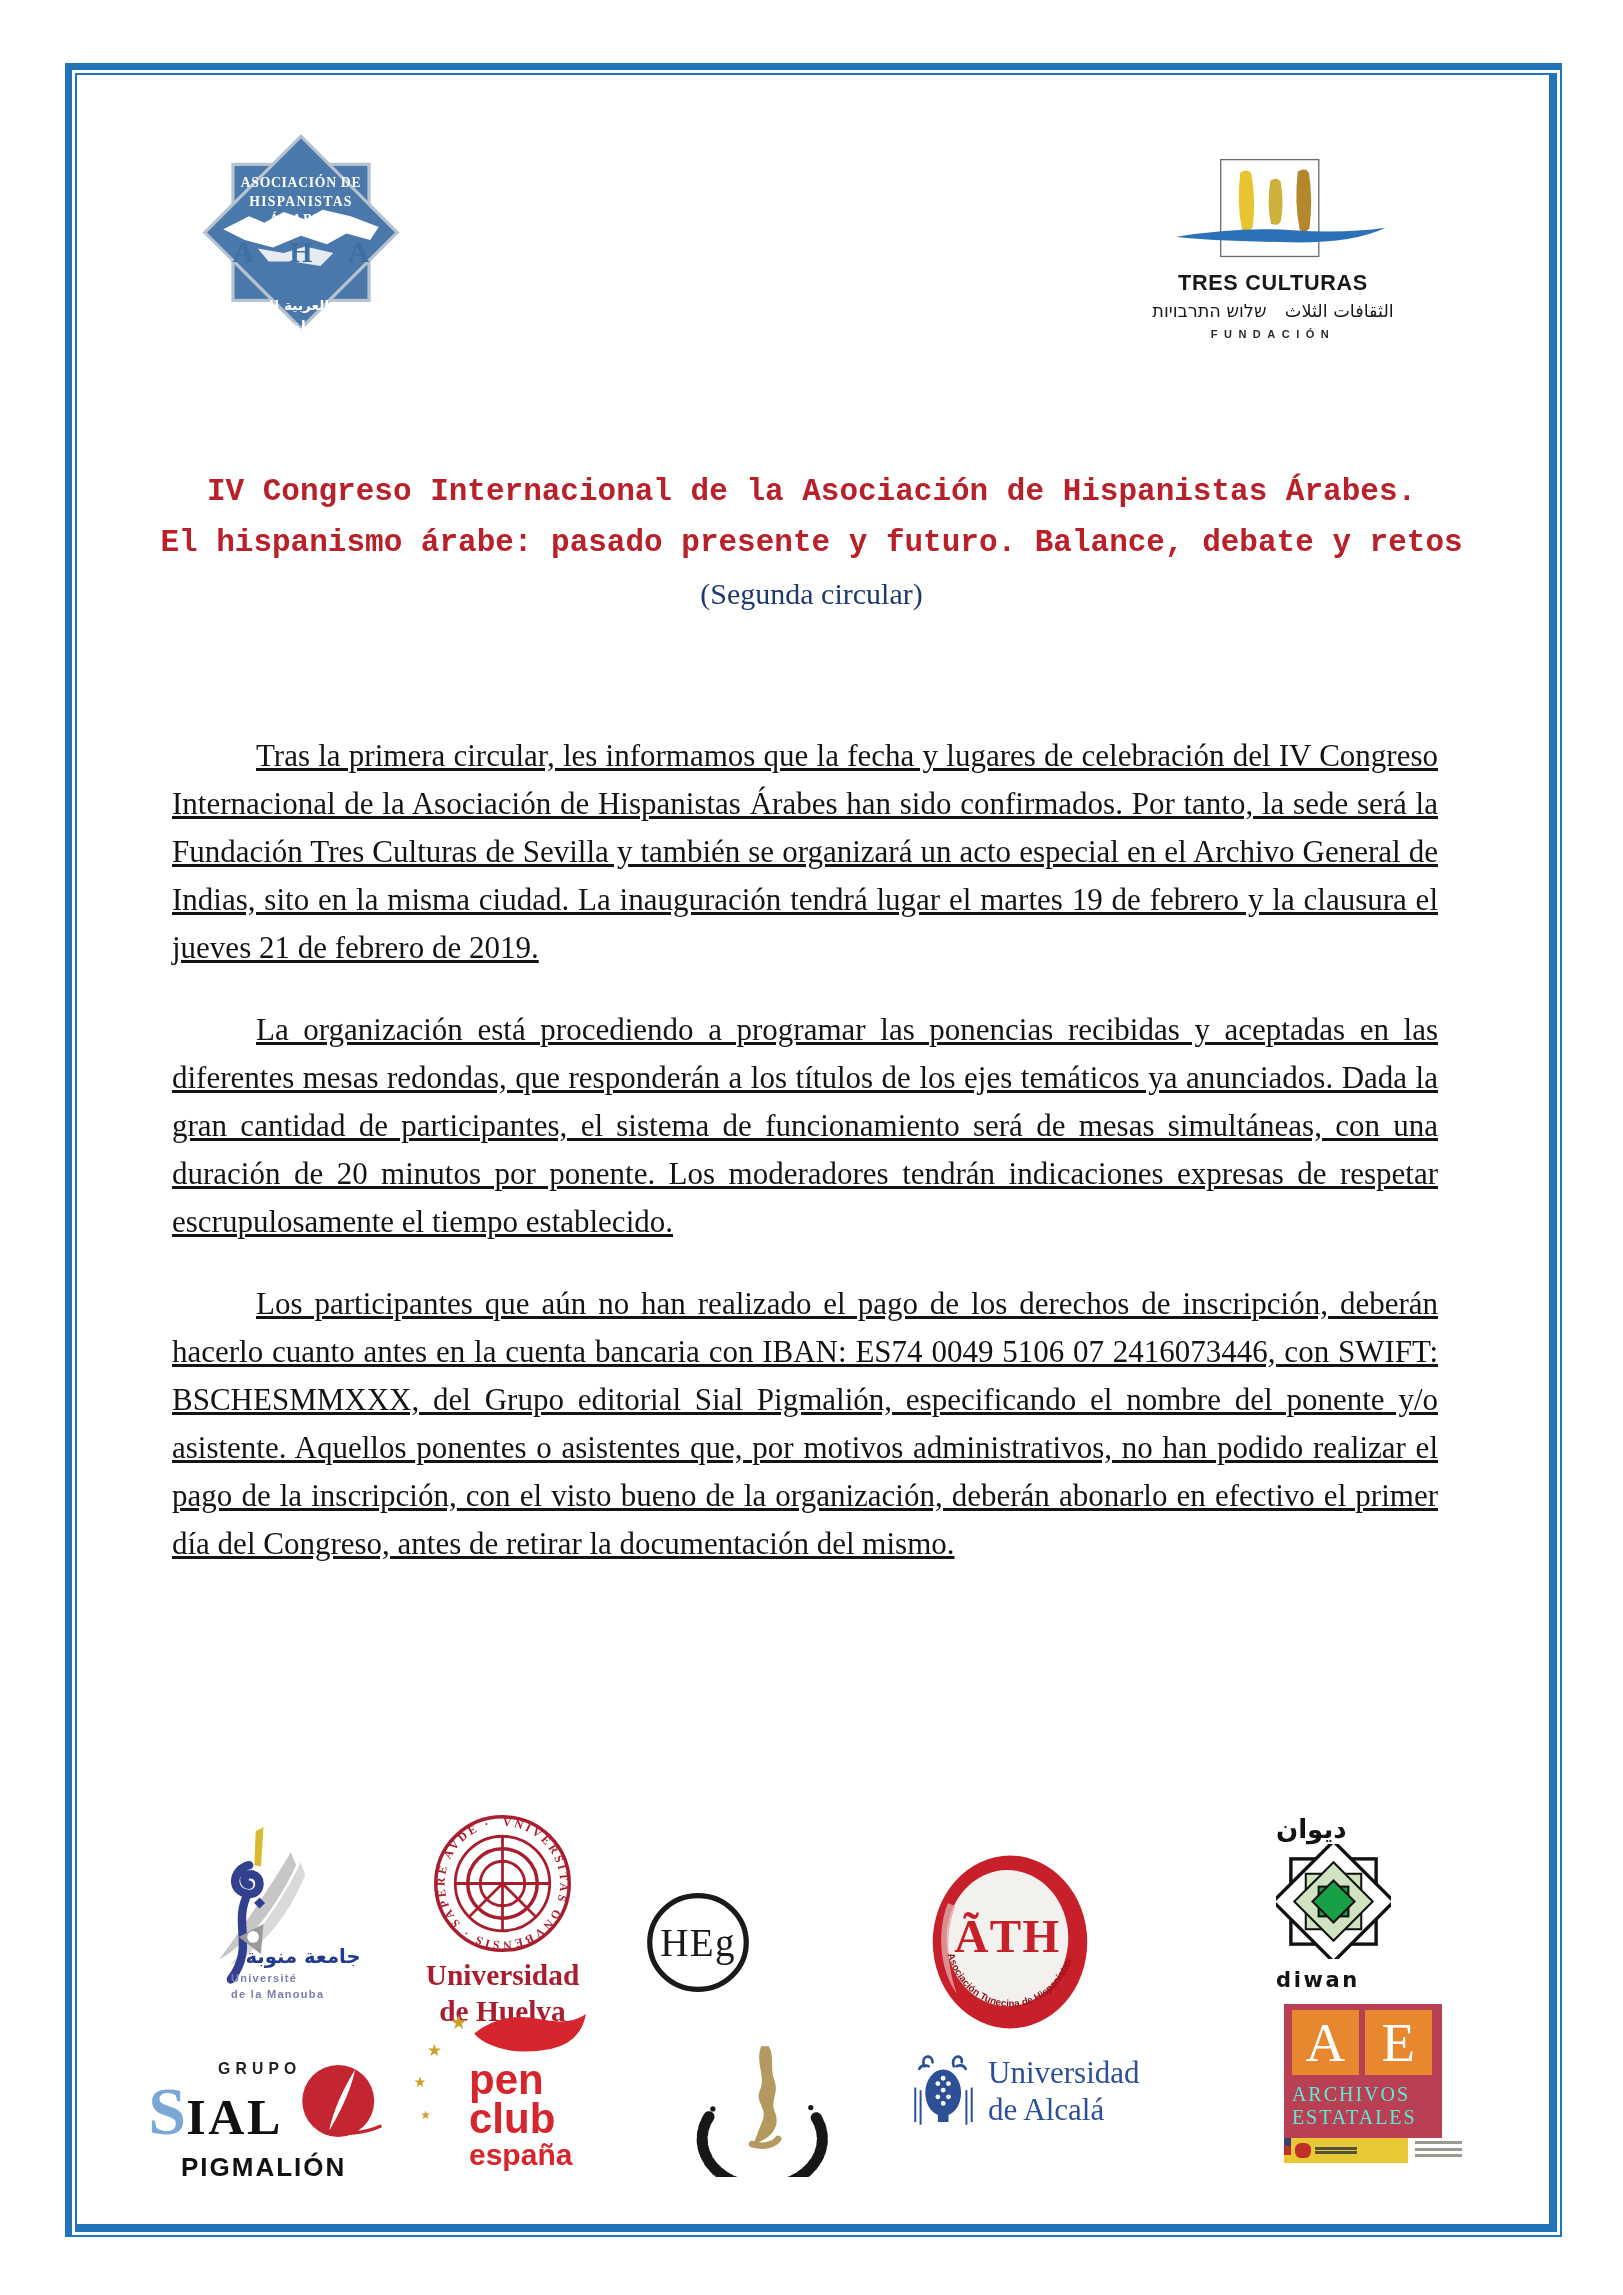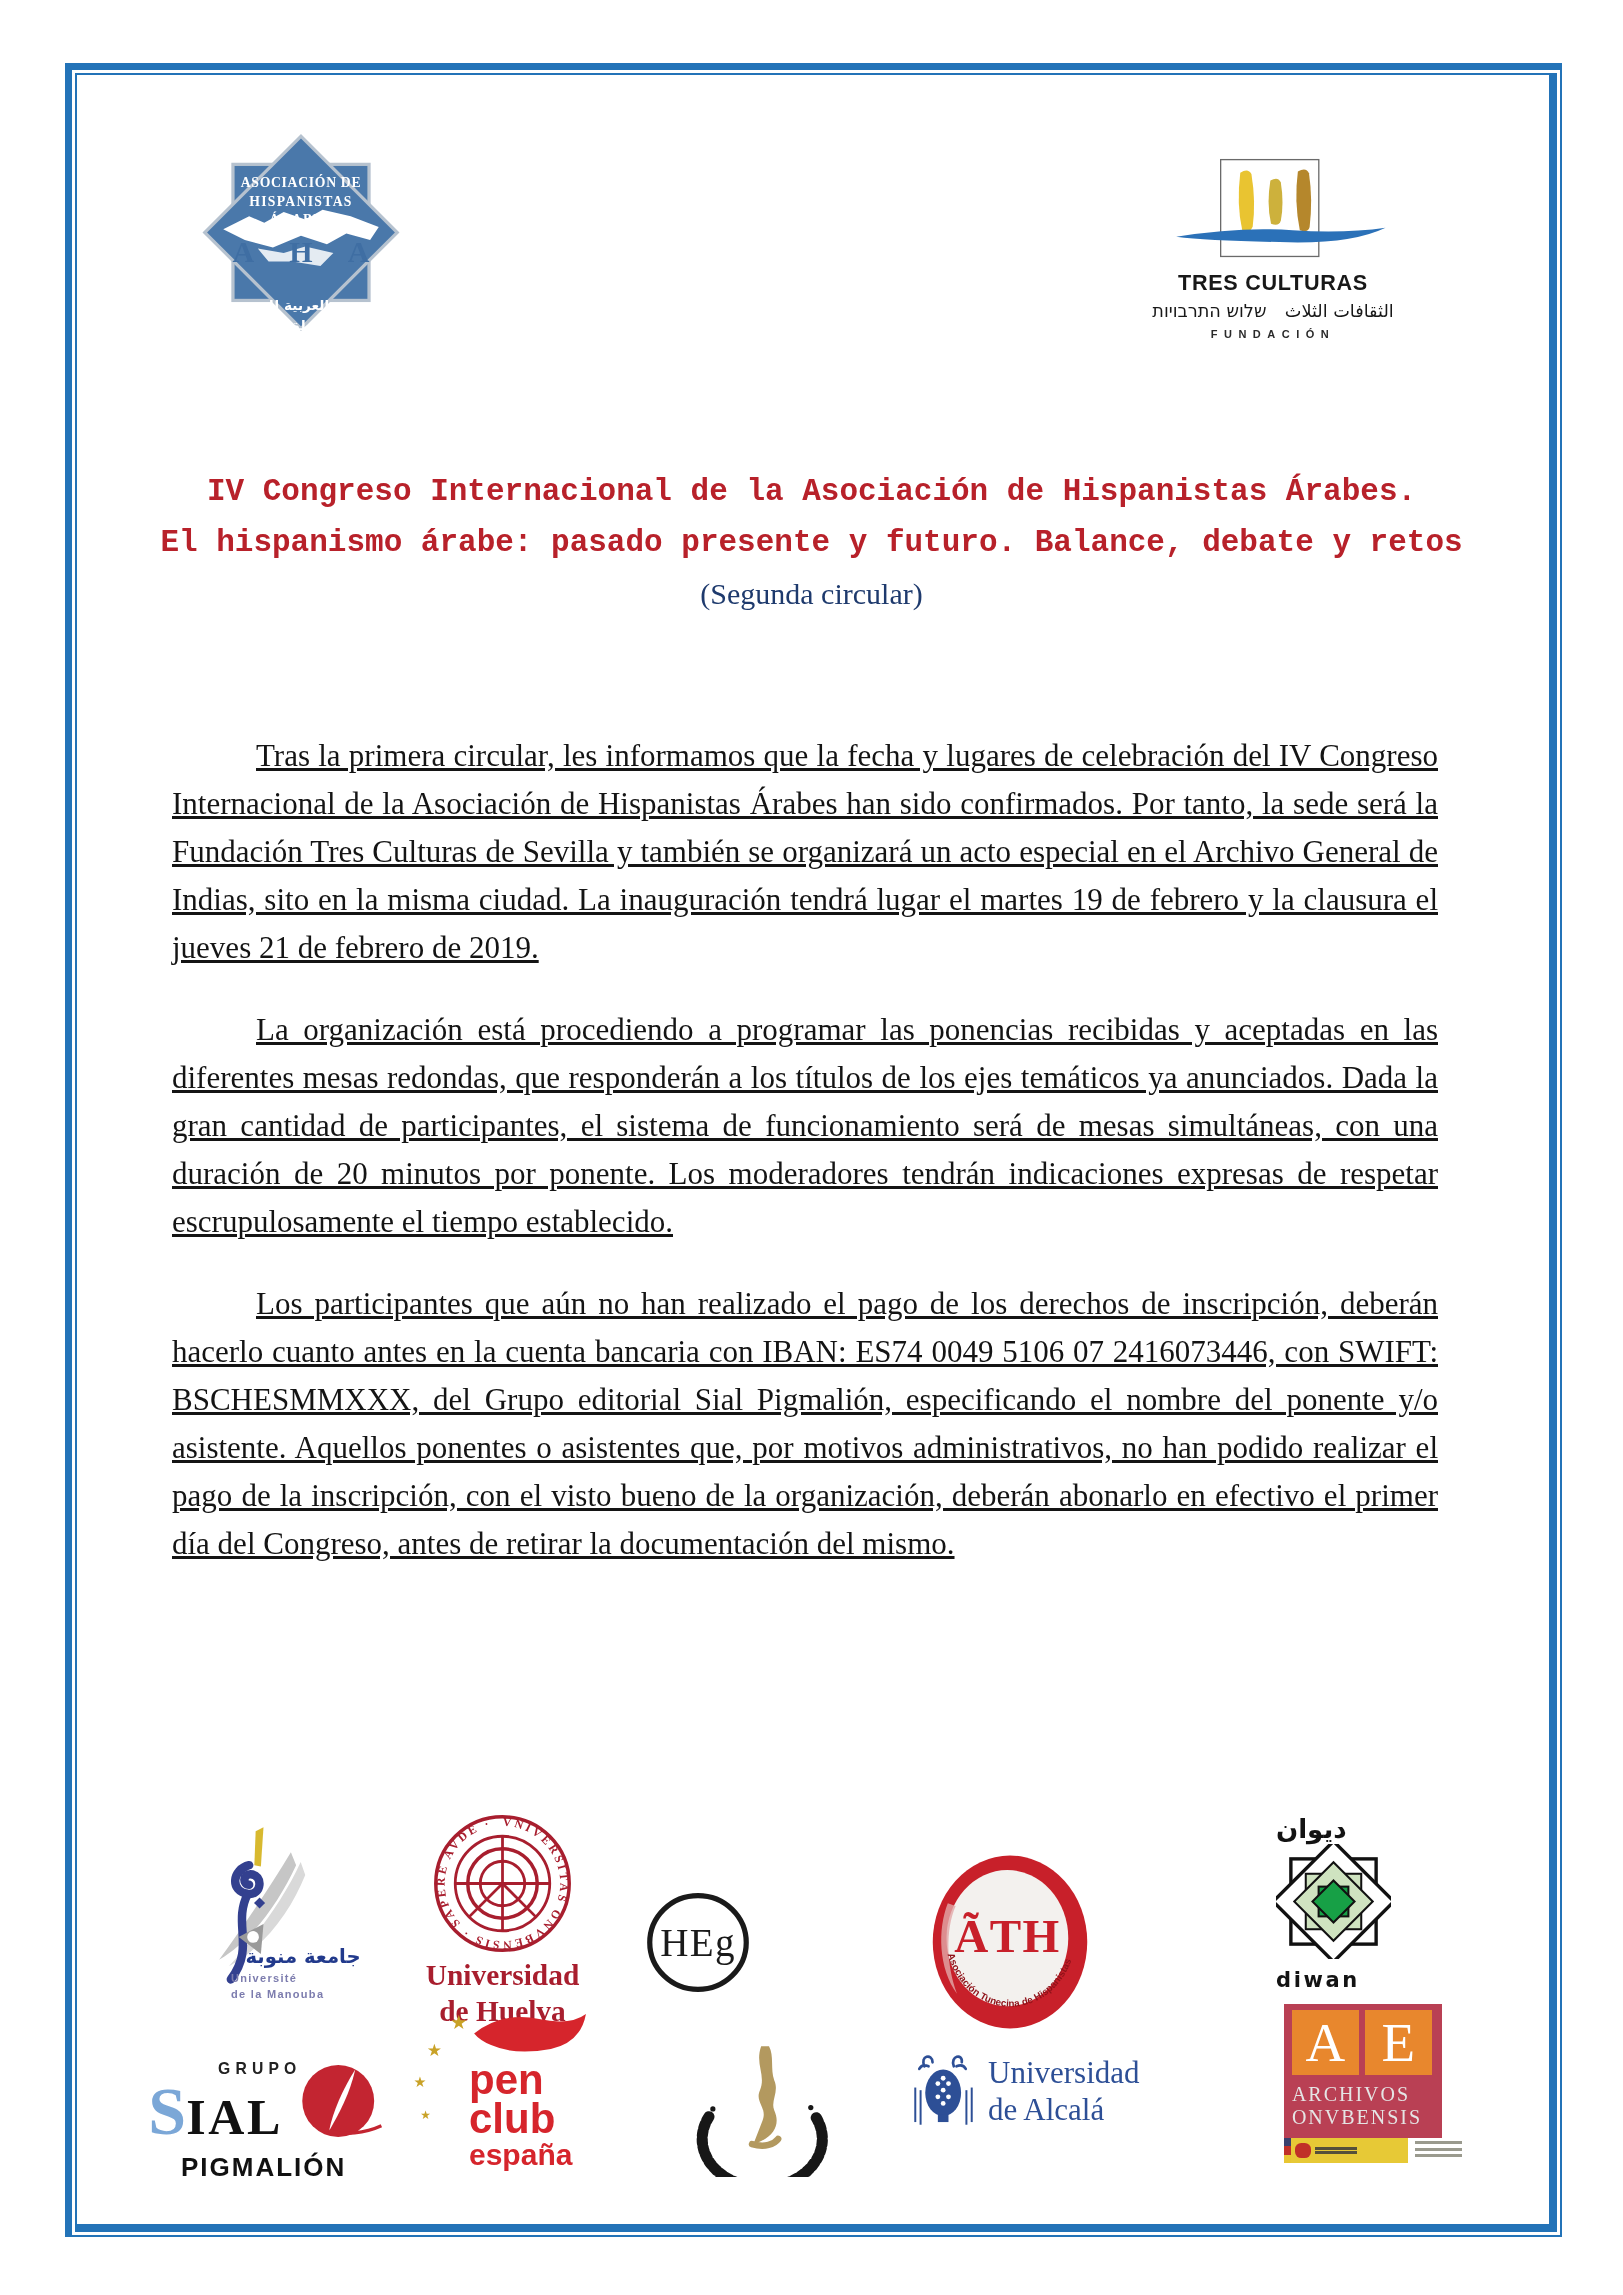--- a/index.html
+++ b/index.html
@@ -87,21 +87,21 @@
   .emblem { left:675px; top:2046px; width:173px; height:131px; }
 
   .alcala { left:908px; top:2053px; width:281px; height:85px; }
   .alcala-txt { position:absolute; left:80px; top:1.3px; color:#2d4f96; font-size:31px; line-height:37px; }
 
   .ae { left:1284px; top:2004px; width:204px; height:170px; }
   .ae-card { position:absolute; left:0; top:0; width:158px; height:134px; background:#b94054; padding:5.9px 7.9px; }
   .ae-squares { display:flex; gap:5.9px; }
   .ae-sq { width:67px; height:65px; background:#e8872d; color:#fff; font-size:55px;
     text-align:center; line-height:65px; font-family:"Liberation Serif", serif; }
-  .ae-nm { color:#e5e5e5; font-size:20px; letter-spacing:2px; line-height:23.6px; margin-top:7.9px; }
+  .ae-nm { color:#5eead4; font-size:20px; letter-spacing:2px; line-height:23.6px; margin-top:7.9px; }
   .ae-strip { position:absolute; left:0; top:134px; width:124px; height:25px; background:#e7c936; display:flex; align-items:center; }
   .ae-flagcol { width:7.2px; height:25px; display:flex; flex-direction:column; }
   .ae-flagcol div { flex:1; }
   .ae-arms { width:15.7px; height:15.7px; background:#c03028; border-radius:40%; margin:0 3.9px; }
   .ae-smudge { width:42px; height:3.3px; background:#55503a; margin:1.3px 0; }
   .ae-greytext { position:absolute; left:131px; top:137px; }
   .ae-greytext div { width:47px; height:3.3px; background:#9a9a8e; margin-bottom:3.3px; }
 </style>
 </head>
 <body>
@@ -296,21 +296,21 @@
   </div>
 
   <div class="logo ae">
     <div class="ae-card">
       <div class="ae-squares">
         <div class="ae-sq">A</div>
         <div class="ae-sq">E</div>
       </div>
       <div class="ae-nm">
         <div>ARCHIVOS</div>
-        <div>ONVBENSIS</div>
+        <div>ESTATALES</div>
       </div>
     </div>
     <div class="ae-strip">
       <div class="ae-flagcol">
         <div style="background:#39406e;"></div>
         <div style="background:#c03028;"></div>
         <div style="background:#e8c632;"></div>
       </div>
       <div class="ae-arms"></div>
       <div>

